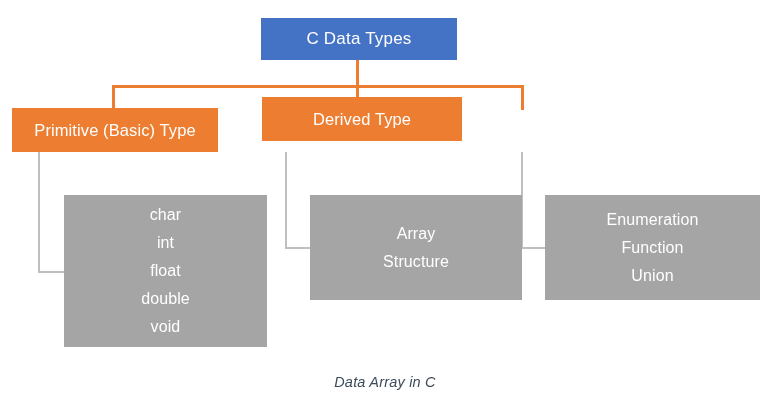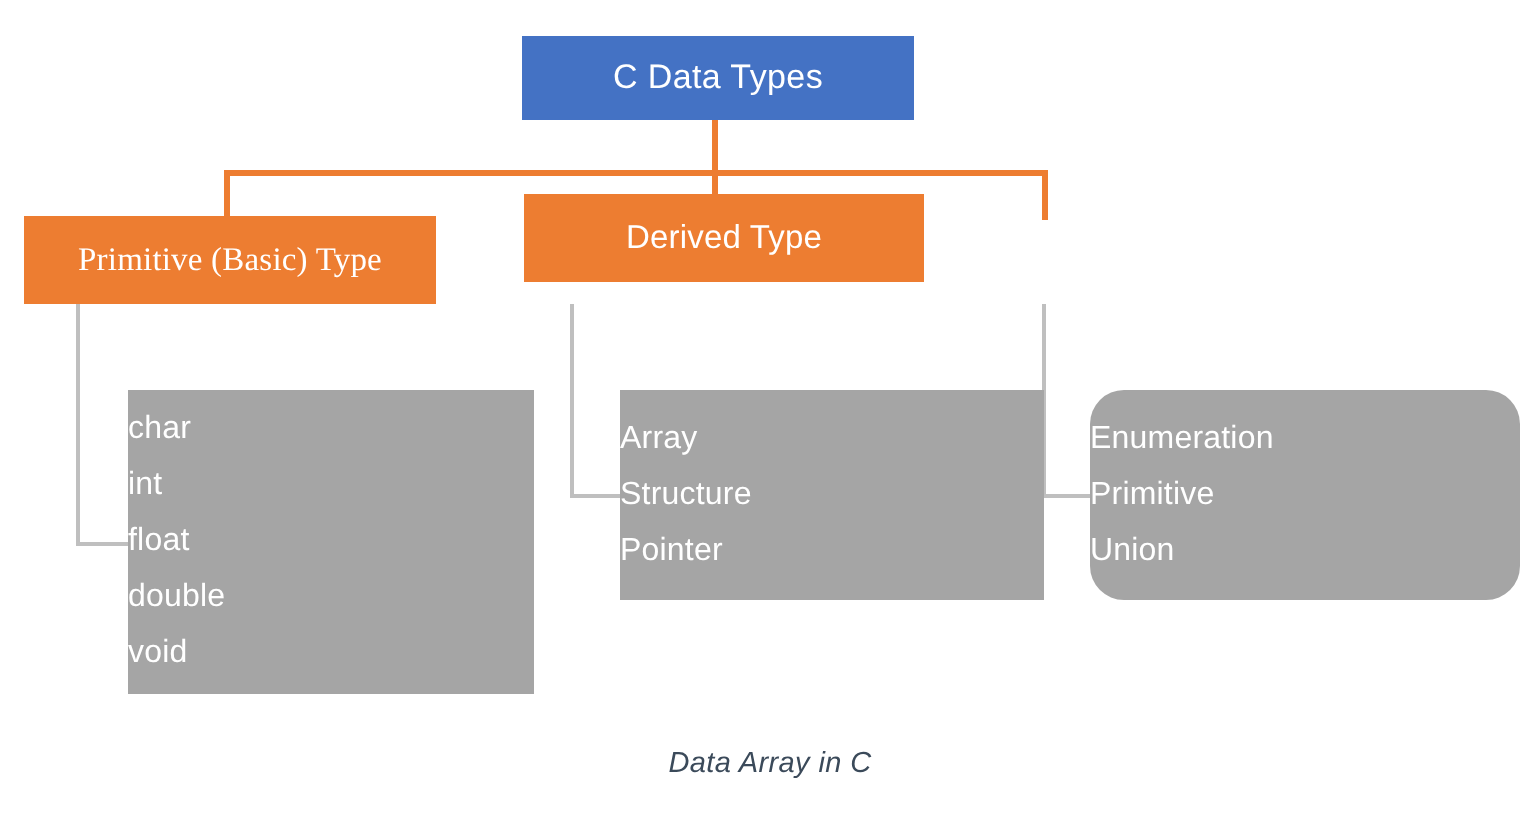--- a/index.html
+++ b/index.html
@@ -39,21 +39,21 @@
     font-size: 16.5px;
     letter-spacing: .1px;
   }
   .leafbox {
     position: absolute;
     background: #A5A5A5;
     color: #ffffff;
     box-sizing: border-box;
     display: flex;
     flex-direction: column;
-    align-items: flex-start;
+    align-items: center;
     justify-content: center;
     z-index: 3;
   }
   .leafbox .leaf {
     font-size: 16px;
     line-height: 1.0;
     padding: 6px 0;
     letter-spacing: .1px;
     white-space: nowrap;
   }
@@ -93,21 +93,21 @@
   <div class="cx orange-line" style="left:112px; top:85px; width:412px; height:3px;"></div>
 
   <div class="cy orange-line" style="left:112px; top:85px; width:3px; height:25px;"></div>
 
   <div class="cy orange-line" style="left:521px; top:85px; width:3px; height:25px;"></div>
 
   <div class="node node-root" style="left:261px; top:18px; width:196px; height:42px;">
     <span>C Data Types</span>
   </div>
 
-  <div class="node node-branch" style="left:12px; top:108px; width:206px; height:44px;font-family:Liberation Serif, serif;">
+  <div class="node node-branch" style="left:12px; top:108px; width:206px; height:44px;">
     <span>Primitive (Basic) Type</span>
   </div>
 
   <div class="node node-branch" style="left:262px; top:97px; width:200px; height:44px;">
     <span>Derived Type</span>
   </div>
 
 
   <div class="cy gray-line" style="left:38px; top:152px; width:2px; height:121px;"></div>
   <div class="cx gray-line" style="left:38px; top:271px; width:28px; height:2px;"></div>
@@ -122,24 +122,23 @@
     <span class="leaf">char</span>
     <span class="leaf">int</span>
     <span class="leaf">float</span>
     <span class="leaf">double</span>
     <span class="leaf">void</span>
   </div>
 
   <div class="leafbox" style="left:310px; top:195px; width:212px; height:105px;">
     <span class="leaf">Array</span>
     <span class="leaf">Structure</span>
-    <span class="leaf">Pointer</span>
   </div>
 
-  <div class="leafbox" style="left:545px; top:195px; width:215px; height:105px;border-radius:17px;">
+  <div class="leafbox" style="left:545px; top:195px; width:215px; height:105px;">
     <span class="leaf">Enumeration</span>
-    <span class="leaf">Primitive</span>
+    <span class="leaf">Function</span>
     <span class="leaf">Union</span>
   </div>
 
   <div id="caption" style="top:374px;">Data Array in C</div>
 
 </div>
 
 </body></html>

